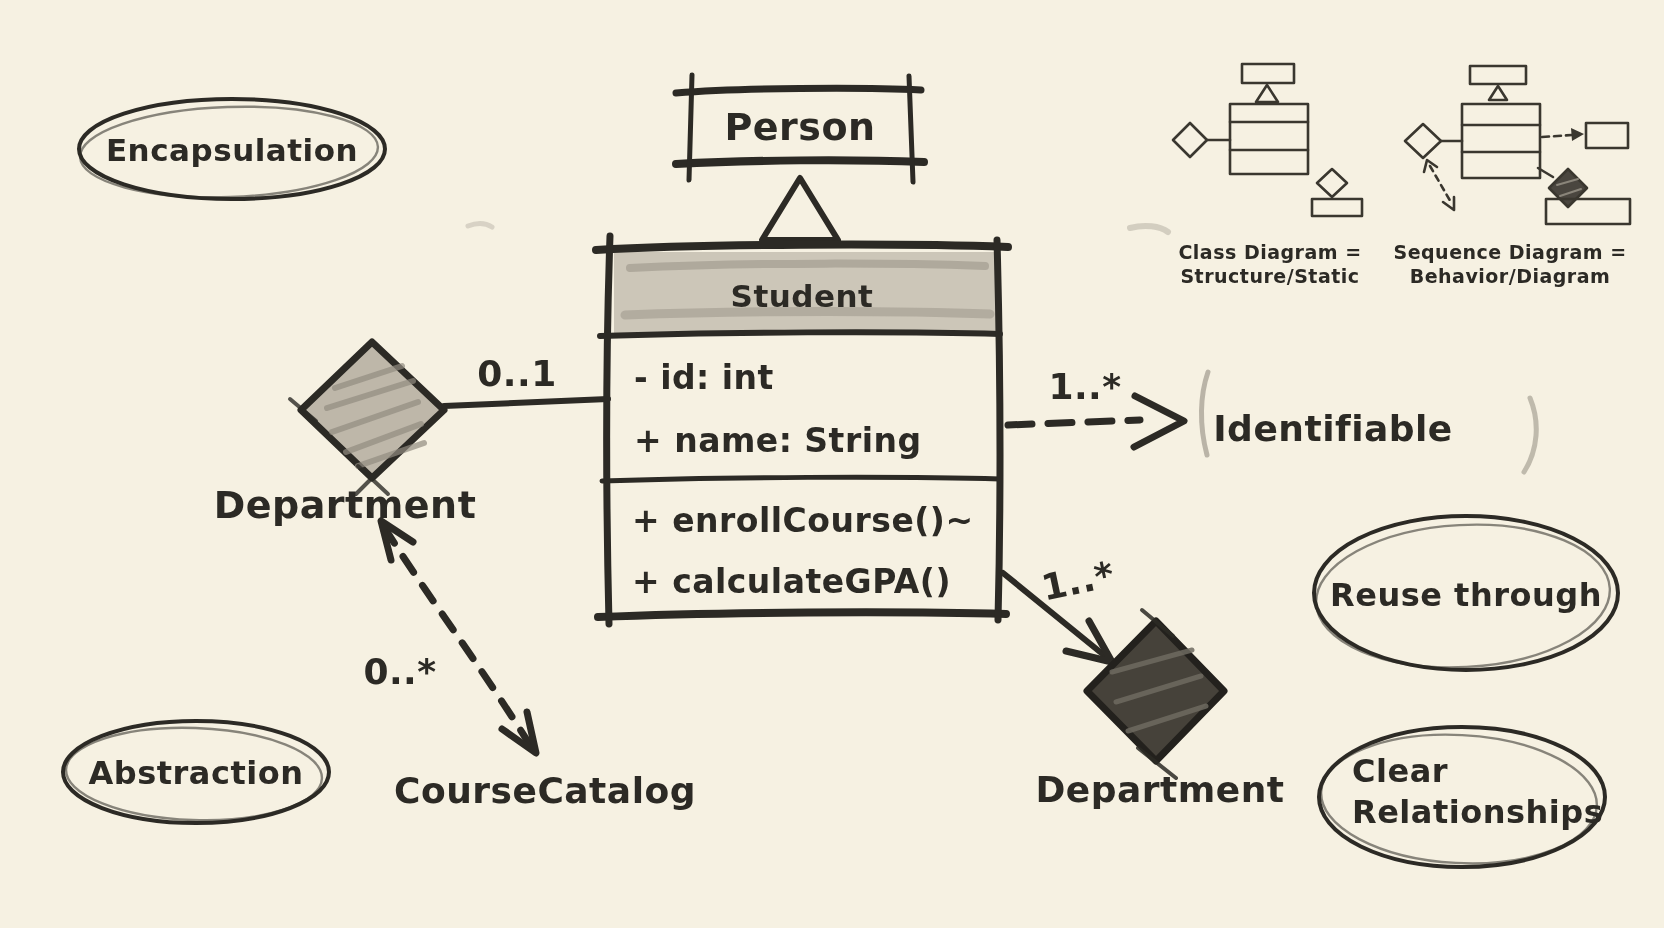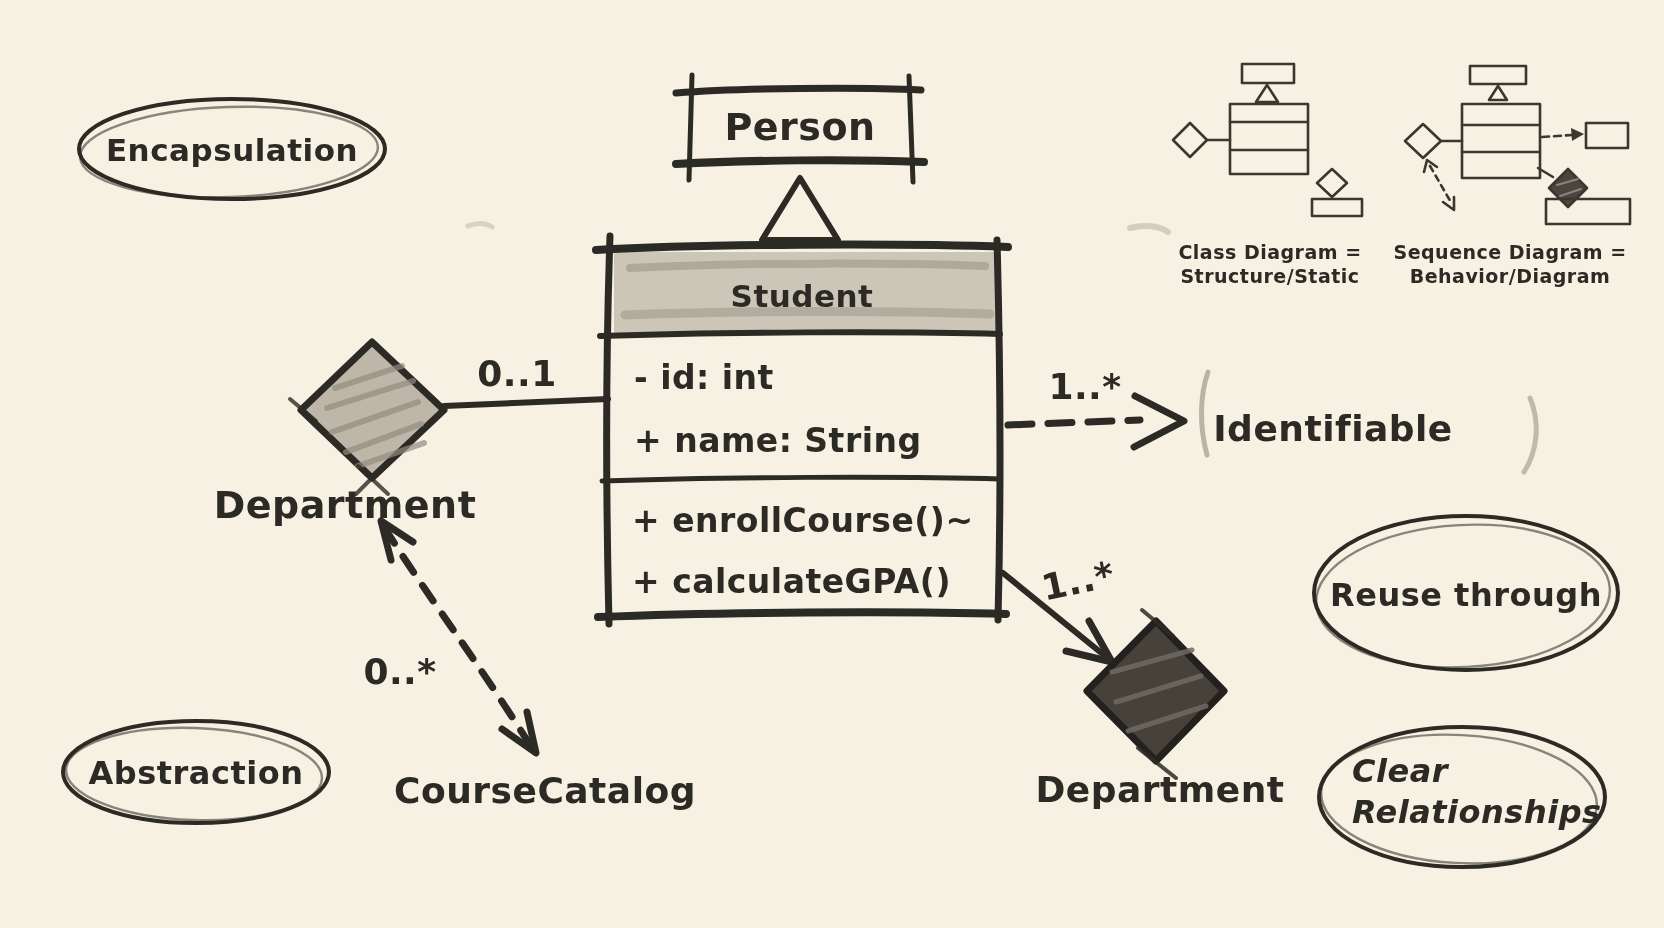--- a/index.html
+++ b/index.html
@@ -21,21 +21,21 @@
   .lbl{
     position:absolute;
     font-weight:bold;
     color:var(--ink);
     white-space:nowrap;
     transform:translate(-50%,-50%);
     letter-spacing:0.5px;
   }
   .lbl.left{transform:translateY(-50%);}
   .two-line{text-align:center;line-height:1.28;white-space:nowrap;}
-  .two-line.left{text-align:left;font-style:italic;}
+  .two-line.left{text-align:left;}
   .fs19{font-size:19px;}
   .fs31{font-size:31px;}
   .fs32{font-size:32px;}
   .fs33{font-size:33px;}
   .fs36{font-size:36px;}
   .fs38{font-size:38px;}
   .fs42{font-size:31px;}
   .tilt{transform:translate(-50%,-50%) rotate(-12deg);}
   
   .ink{stroke:var(--ink);fill:none;stroke-linecap:round;stroke-linejoin:round;}

